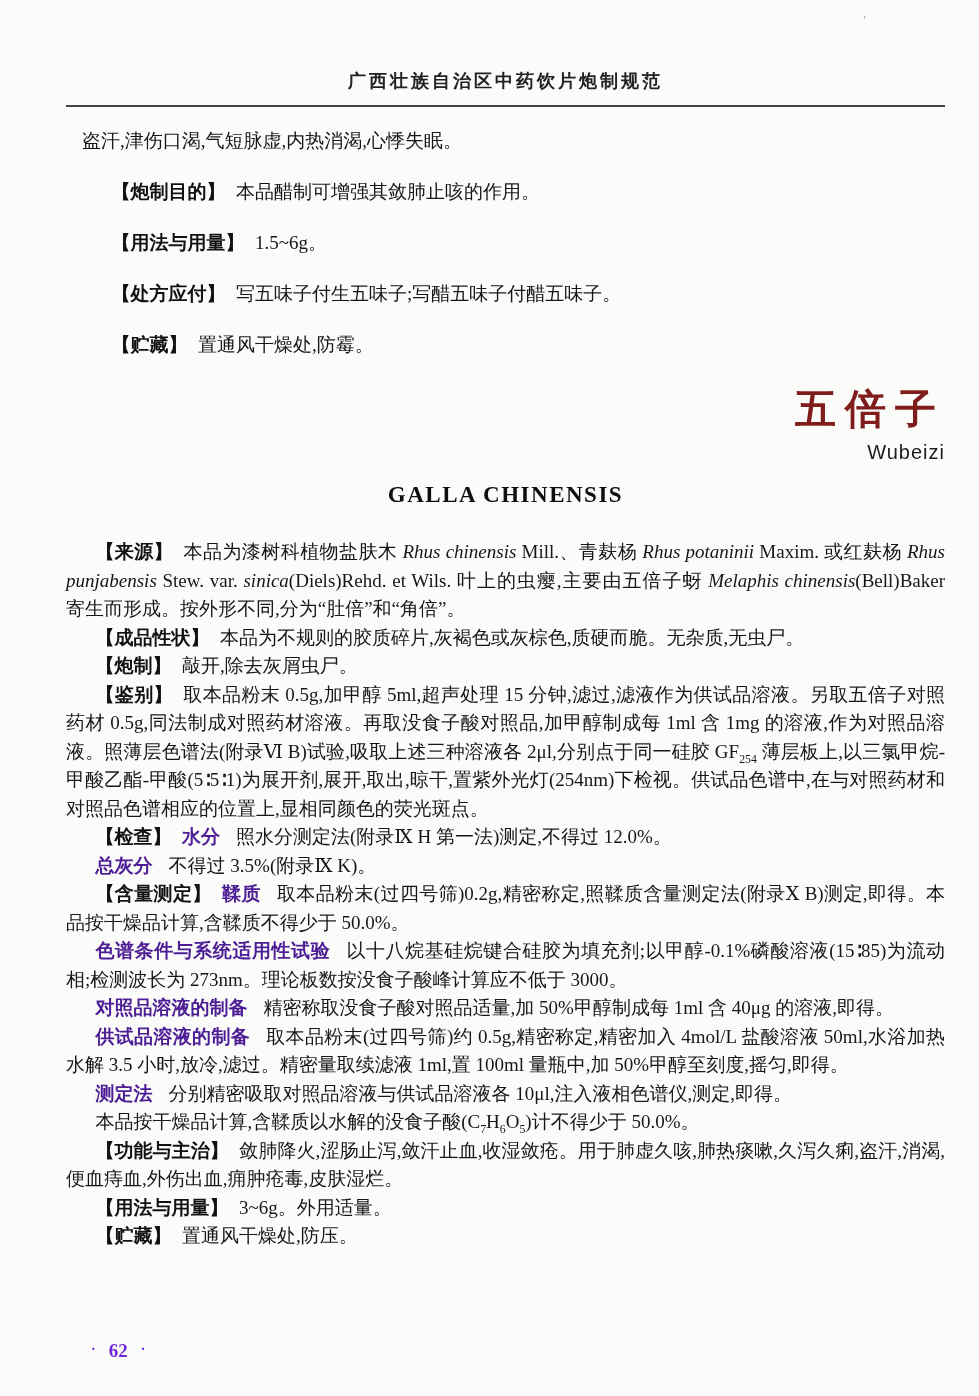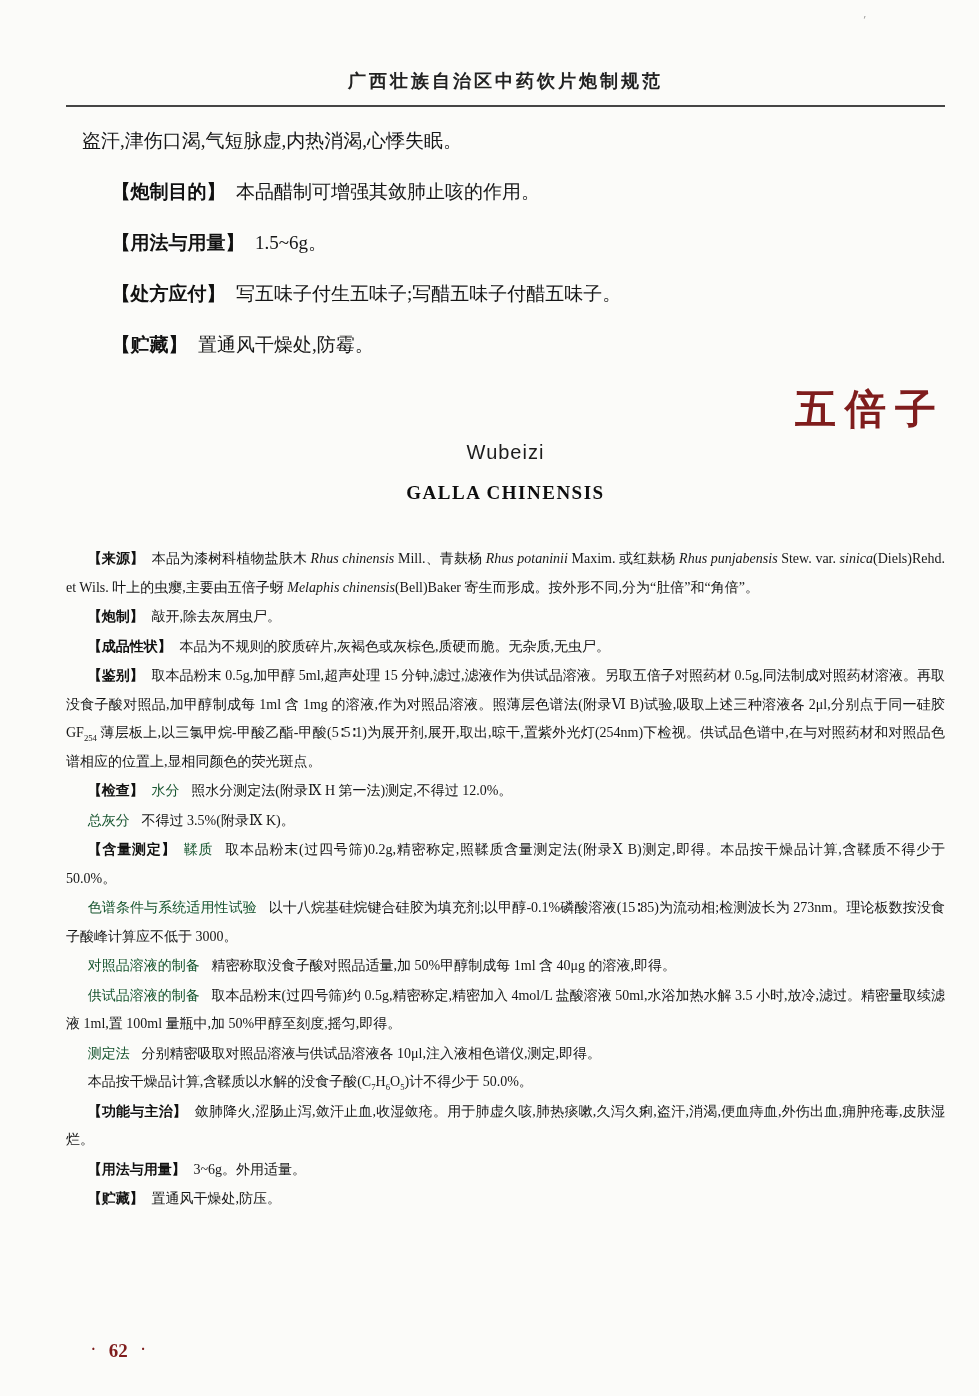--- a/index.html
+++ b/index.html
@@ -12,35 +12,35 @@
   .running-header{
     text-align:center;padding-top:69px;font-size:18px;letter-spacing:3px;
     font-weight:600;color:#222;
   }
   .header-rule{margin-top:12px;border-top:2px solid #454545;height:0;}
   .artifact{position:absolute;top:13px;left:863px;color:#9a9a9a;font-size:12px;transform:rotate(8deg);}
   .top-section{margin-top:12px;font-size:19px;line-height:35px;}
   .top-section p{margin:16px;text-align:justify;}
   p.indent{text-indent:1.55em;}
   .lbl{font-family:"Liberation Sans","DejaVu Sans",sans-serif;font-weight:700;margin-right:0.55em;color:#111;}
-  .b{font-family:"Liberation Sans","DejaVu Sans",sans-serif;font-weight:400;color:#14532d;}
+  .b{font-family:"Liberation Sans","DejaVu Sans",sans-serif;font-weight:700;color:#4c1d95;}
   .b.gap{margin-right:0.85em;}
   .title-block{text-align:center;}
   .title-cn{
     margin:0;padding-top:8px;font-size:41px;line-height:46px;font-weight:700;
     letter-spacing:9px;text-indent:9px;color:#7f1d1d;text-align:right;
   }
   .pinyin{margin-top:9px;font-size:20px;letter-spacing:1px;
-    font-family:"Liberation Sans","DejaVu Sans",sans-serif;color:#1c1c1c;}
-  .latin{margin-top:18px;font-size:19px;font-weight:700;letter-spacing:1.5px;color:#0e0e0e;}
-  .main{margin-top:40px;font-size:14px;line-height:28.5px;}
+    font-family:"Liberation Sans","DejaVu Sans",sans-serif;color:#1c1c1c;text-align:right;}
+  .latin{margin-top:18px;font-size:23px;font-weight:700;letter-spacing:1.5px;color:#0e0e0e;}
+  .main{margin-top:30px;font-size:19px;line-height:28.5px;}
   .main p{margin:0;text-align:justify;}
   .it{font-style:italic;}
   sub{font-size:62%;line-height:0;}
-  .footer{position:absolute;left:78px;bottom:34px;font-size:19px;font-weight:700;color:#7f1d1d;}
+  .footer{position:absolute;left:78px;bottom:34px;font-size:19px;font-weight:700;color:#6d28d9;}
   .footer .dot{font-size:14px;vertical-align:3px;margin:0 13px;}
 </style>
 </head>
 <body>
 
 <div class="page">
   <span class="artifact">ʹ</span>
 
   <div class="content">
 
@@ -70,25 +70,25 @@
     </div>
 
     <div class="main">
 
       <p class="indent">
         <span class="lbl">【来源】</span><span>本品为漆树科植物盐肤木 </span><span class="it">Rhus chinensis</span><span> Mill.、青麸杨 </span><span class="it">Rhus potaninii</span><span> Maxim. 或红麸杨 </span><span class="it">Rhus punjabensis</span><span> Stew. var. </span><span class="it">sinica</span><span>(Diels)Rehd. et Wils. 叶上的虫瘿,主要由五倍子蚜 </span><span class="it">Melaphis chinensis</span><span>(Bell)Baker 寄生而形成。按外形不同,分为“肚倍”和“角倍”。</span>
       </p>
 
 
       <p class="indent">
-        <span class="lbl">【炮制】</span><span>敲开,除去灰屑虫尸。</span>
+        <span class="lbl">【成品性状】</span><span>本品为不规则的胶质碎片,灰褐色或灰棕色,质硬而脆。无杂质,无虫尸。</span>
       </p>
 
       <p class="indent">
-        <span class="lbl">【成品性状】</span><span>本品为不规则的胶质碎片,灰褐色或灰棕色,质硬而脆。无杂质,无虫尸。</span>
+        <span class="lbl">【炮制】</span><span>敲开,除去灰屑虫尸。</span>
       </p>
 
       <p class="indent">
         <span class="lbl">【鉴别】</span><span>取本品粉末 0.5g,加甲醇 5ml,超声处理 15 分钟,滤过,滤液作为供试品溶液。另取五倍子对照药材 0.5g,同法制成对照药材溶液。再取没食子酸对照品,加甲醇制成每 1ml 含 1mg 的溶液,作为对照品溶液。照薄层色谱法(附录Ⅵ B)试验,吸取上述三种溶液各 2μl,分别点于同一硅胶 GF</span><sub>254</sub><span> 薄层板上,以三氯甲烷-甲酸乙酯-甲酸(5∶5∶1)为展开剂,展开,取出,晾干,置紫外光灯(254nm)下检视。供试品色谱中,在与对照药材和对照品色谱相应的位置上,显相同颜色的荧光斑点。</span>
       </p>
 
       <p class="indent">
         <span class="lbl">【检查】</span><span class="b gap">水分</span><span>照水分测定法(附录Ⅸ H 第一法)测定,不得过 12.0%。</span>
       </p>
 

